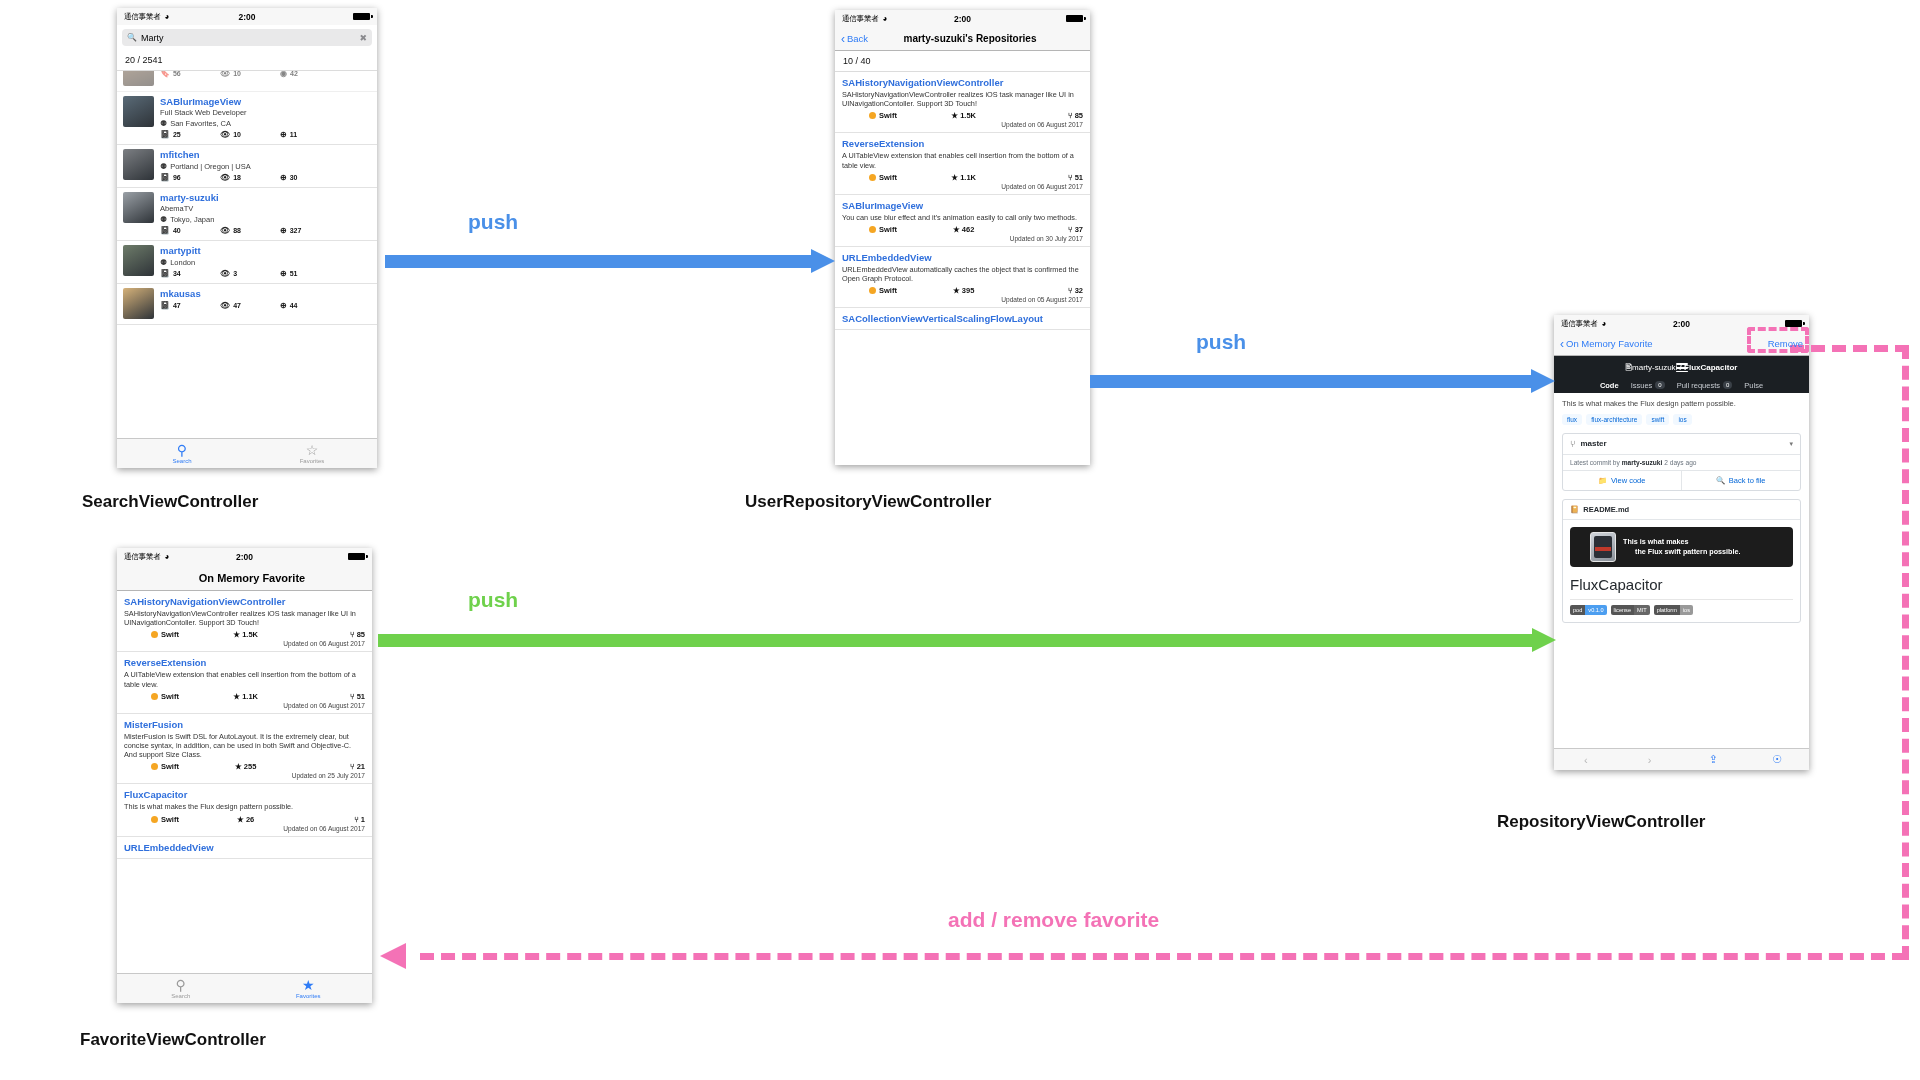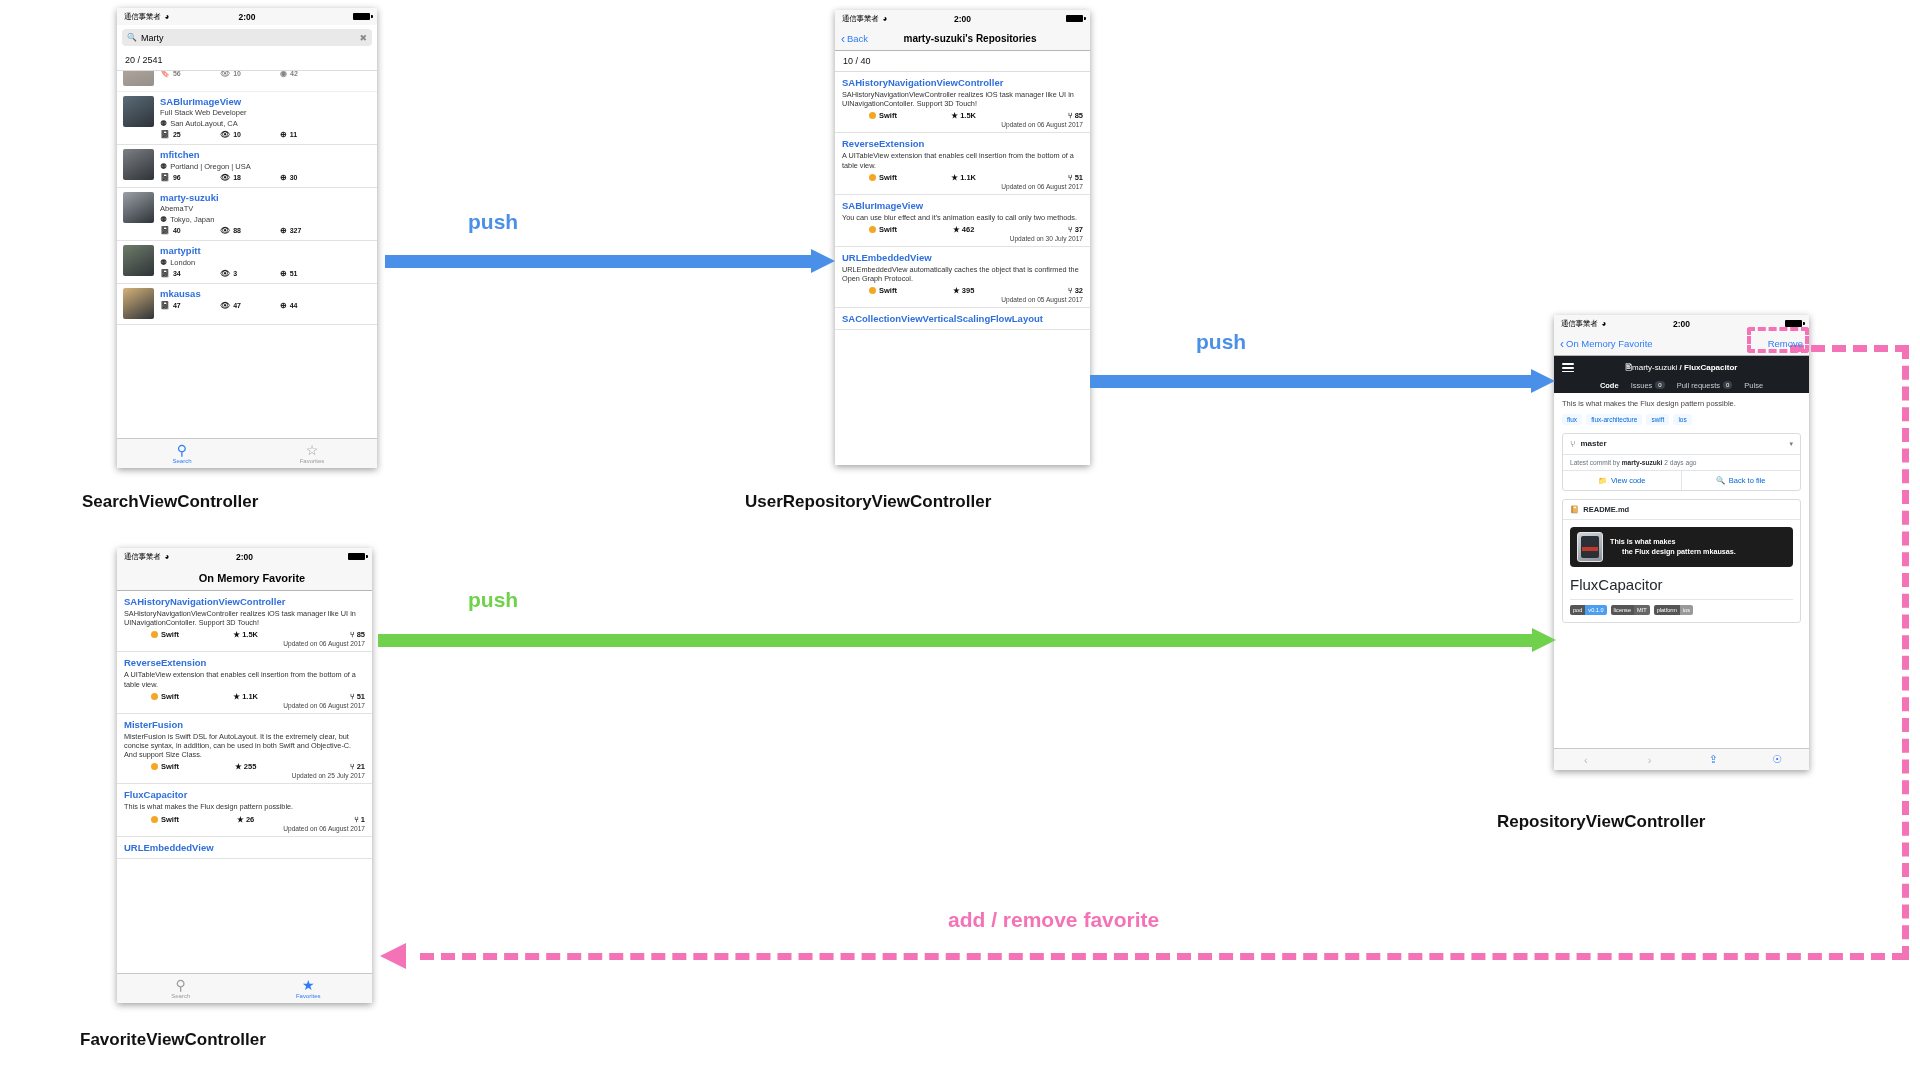--- a/index.html
+++ b/index.html
@@ -89,21 +89,21 @@
   .repo-desc { color:#333; font-size:7.3px; line-height:9.2px; margin-top:1px; }
   .repo-meta { display:flex; align-items:center; margin-top:3px; font-size:7.5px; font-weight:bold; color:#111; }
   .repo-lang { display:flex; align-items:center; gap:3px; flex:0 0 34%; justify-content:center; }
   .dot { width:7px; height:7px; border-radius:50%; background:#f5a623; display:inline-block; }
   .repo-star { flex:0 0 33%; text-align:center; }
   .repo-fork { flex:0 0 33%; text-align:right; }
   .repo-upd { text-align:right; font-size:6.6px; color:#444; margin-top:1px; }
 
   
   .gh-head { background:#1b1f23; padding:5px 0 3px 0; }
-  .gh-head-top { display:flex; align-items:center; padding:0 8px; position:relative; }
+  .gh-head-top { display:flex; align-items:center; padding:0 8px; position:relative;justify-content:center; }
   .gh-burger { width:12px; }
   .gh-burger span { display:block; height:1.6px; background:#fff; margin:2.2px 0; border-radius:1px; }
   .gh-repo-path { position:absolute; left:0; right:0; text-align:center; color:#fff; font-size:8px; font-weight:bold; }
   .gh-repo-path .owner { font-weight:normal; }
   .gh-tabs { display:flex; justify-content:center; gap:12px; margin-top:6px; }
   .gh-tab { color:#c7cbd1; font-size:7.5px; display:flex; align-items:flex-start; gap:3px; }
   .gh-tab.sel { color:#fff; font-weight:bold; }
   .gh-badge { background:#3a4047; color:#fff; border-radius:8px; font-size:6px; padding:0 3px; line-height:8px; }
   .gh-body { background:#fff; padding:6px 8px; }
   .gh-about { font-size:7.5px; color:#444; }
@@ -113,21 +113,21 @@
   .gh-branch { display:flex; align-items:center; padding:5px 7px; font-size:8px; color:#24292e; }
   .gh-branch .lbl { margin-left:5px; font-weight:600; }
   .gh-branch .caret { margin-left:auto; color:#777; font-size:7px; }
   .gh-commit { border-top:.7px solid #e3e6e9; padding:4px 7px; font-size:6.6px; color:#6a737d; }
   .gh-commit b { color:#24292e; }
   .gh-actions { display:flex; border-top:.7px solid #e3e6e9; }
   .gh-action { flex:1; text-align:center; padding:5px 0; color:#0366d6; font-size:7.5px; display:flex; align-items:center; justify-content:center; gap:3px; }
   .gh-action + .gh-action { border-left:.7px solid #e3e6e9; }
   .gh-readme-hd { display:flex; align-items:center; gap:4px; padding:5px 7px; font-size:7.5px; color:#24292e; font-weight:600; border-bottom:.7px solid #e3e6e9; }
   .gh-readme-body { padding:7px; }
-  .gh-banner { background:#1c1c1c; border-radius:4px; display:flex; align-items:center; gap:7px; padding:5px 7px; }
+  .gh-banner { background:#1c1c1c; border-radius:4px; display:flex; align-items:center; gap:7px; padding:5px 20px; }
   .gh-banner-art { width:26px; height:30px; border-radius:3px; background:linear-gradient(160deg,#cfd4da,#8b9199); border:1.5px solid #e6e6e6; position:relative; overflow:hidden; flex:0 0 26px;}
   .gh-banner-art:before{content:"";position:absolute;inset:3px;background:#2b2f36;border-radius:2px;}
   .gh-banner-art:after{content:"";position:absolute;left:4px;right:4px;top:14px;height:4px;background:#c0392b;}
   .gh-banner-txt { color:#fff; font-size:7.2px; font-weight:bold; line-height:10px; }
   .gh-banner-txt .l2 { padding-left:12px; }
   .gh-h1 { font-size:15px; color:#24292e; margin:9px 0 5px 0; border-bottom:.7px solid #e6e6e6; padding-bottom:6px; }
   .gh-badges { display:flex; gap:4px; }
   .sbadge { display:flex; font-size:5.6px; border-radius:2px; overflow:hidden; line-height:8px; }
   .sbadge .k { background:#555; color:#fff; padding:1px 3px; }
   .sbadge .v { background:#4c9ef0; color:#fff; padding:1px 3px; }
@@ -195,21 +195,21 @@
           </div>
     </div>
     <div>
           <div class="urow">
             <div class="avatar" style="background: linear-gradient(150deg, rgb(90, 107, 120), rgb(46, 51, 56));"></div>
             <div class="uinfo">
               <div class="uname">SABlurImageView</div>
               <div class="ubio">Full Stack Web Developer</div>
               <div class="uloc">
                 <span style="font-size: 8px;">⚉</span>
-                <span>San AutoLayout, CA</span>
+                <span>San Favorites, CA</span>
               </div>
               <div class="ustats">
                 <div class="ustat">
                   <span class="ic">📓</span>
                   <span>25</span>
                 </div>
                 <div class="ustat">
                   <span class="ic">👁</span>
                   <span>10</span>
                 </div>
@@ -486,21 +486,21 @@
     <div class="gh-box">
       <div class="gh-readme-hd">
         <span>📔</span>
         <span>README.md</span>
       </div>
       <div class="gh-readme-body">
         <div class="gh-banner">
           <div class="gh-banner-art"></div>
           <div class="gh-banner-txt">
             <div>This is what makes</div>
-            <div class="l2">the Flux design pattern mkausas.</div>
+            <div class="l2">the Flux swift pattern possible.</div>
           </div>
         </div>
         <div class="gh-h1">FluxCapacitor</div>
         <div class="gh-badges">
           <span class="sbadge">
             <span class="k">pod</span>
             <span class="v">v0.1.0</span>
           </span>
           <span class="sbadge">
             <span class="k">license</span>

